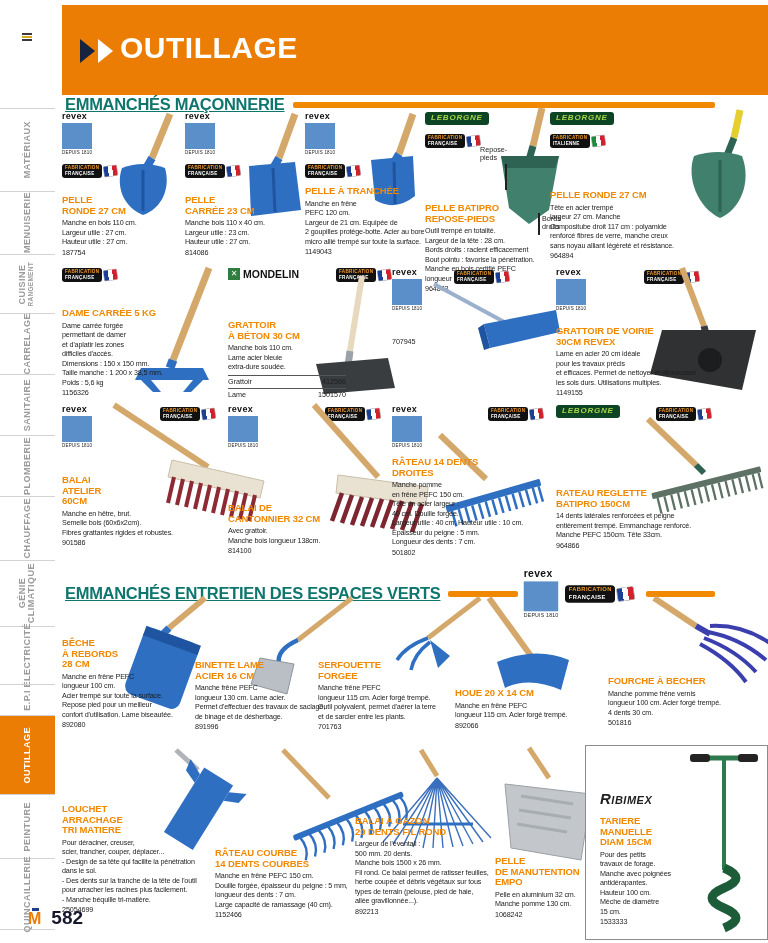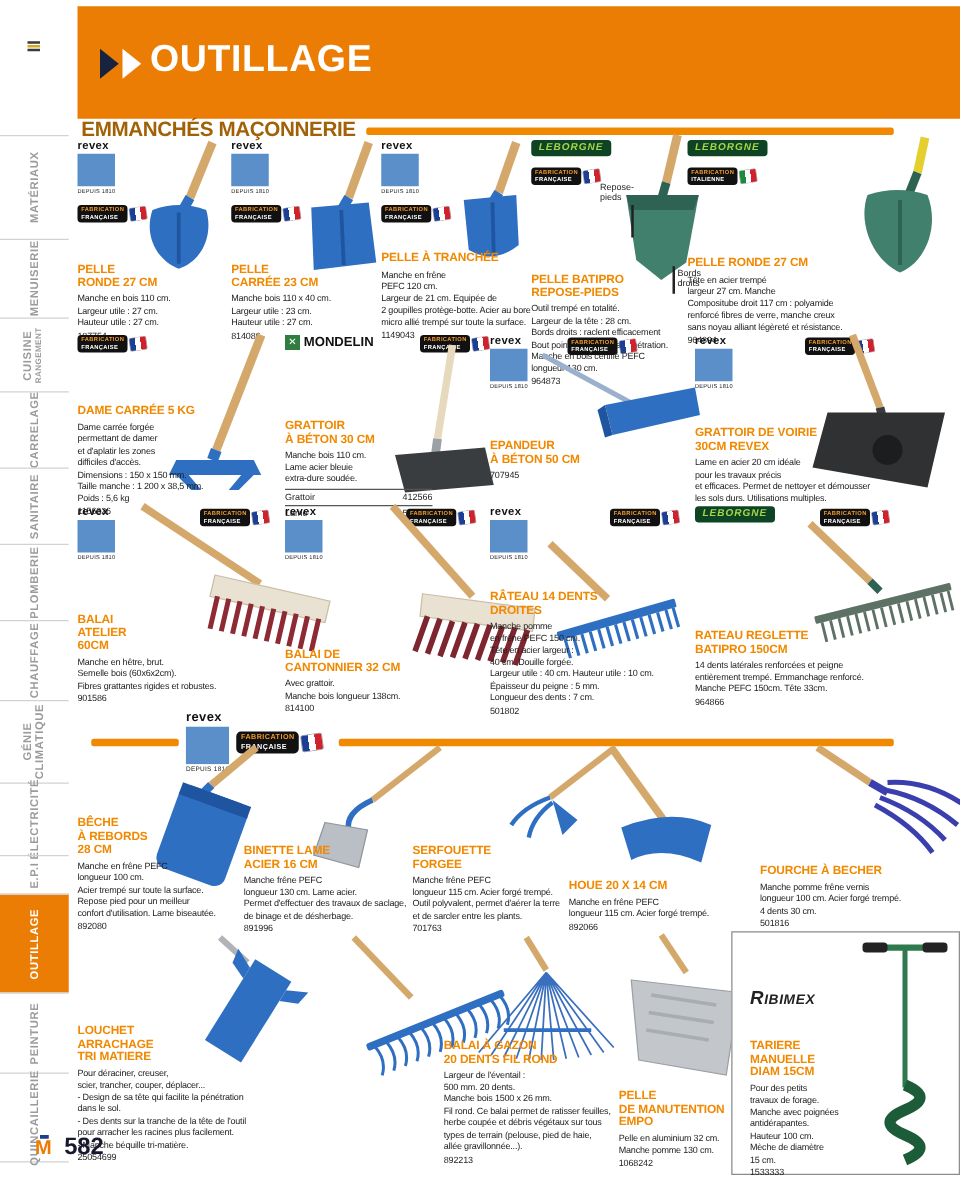--- a/index.html
+++ b/index.html
@@ -23,21 +23,21 @@
   
   #banner{position:absolute;left:62px;top:5px;width:706px;height:90px;background:#ec7d04;z-index:1;}
   .chev{position:absolute;top:34px;width:0;height:0;border-top:12px solid transparent;
         border-bottom:12px solid transparent;}
   .chev.c1{left:18px;border-left:15px solid #17233f;}
   .chev.c2{left:36px;border-left:15px solid #ffffff;}
   #banner h1{position:absolute;left:58px;top:26px;margin:0;font-size:30px;color:#fff;
         letter-spacing:.5px;font-weight:bold;}
   
   .sechead{position:absolute;z-index:2;display:flex;align-items:center;}
-  .sechead h2{margin:0;font-size:16.5px;font-weight:bold;color:#a16207;letter-spacing:-.3px;white-space:nowrap;}
+  .sechead h2{margin:0;font-size:16.5px;font-weight:bold;color:#0f766e;letter-spacing:-.3px;white-space:nowrap;text-decoration:underline;}
   .secline{height:6px;background:#f08800;border-radius:2px;}
   
   .revex{display:inline-block;text-align:left;line-height:1;}
   .revex b{display:block;font-size:9px;letter-spacing:.3px;color:#111;}
   .revex .sq{display:block;width:30px;height:26px;background:#5b8fc9;margin:2px 0;}
   .revex i{display:block;font-style:normal;font-size:4.5px;color:#222;letter-spacing:.2px;}
   .leborgne{display:inline-block;background:#0d4423;color:#a8d44a;font-weight:bold;font-style:italic;
         font-size:8px;letter-spacing:.8px;padding:2px 6px 3px;border-radius:3px;line-height:1;}
   .mondelin{display:inline-flex;align-items:center;gap:3px;font-weight:bold;font-size:10.5px;color:#111;}
   .mondelin .msq{display:inline-flex;align-items:center;justify-content:center;width:12px;height:12px;
@@ -51,21 +51,21 @@
   .badge .flag{display:inline-block;width:13px;height:10px;transform:rotate(-8deg);border-radius:1px;overflow:hidden;
         box-shadow:0 0 0 .5px #999;}
   .badge .flag.fr{background:linear-gradient(90deg,#1c3e94 33%,#fff 33%,#fff 66%,#d0222c 66%);}
   .badge .flag.it{background:linear-gradient(90deg,#1d8a3c 33%,#fff 33%,#fff 66%,#d0222c 66%);}
   
   .card{position:absolute;z-index:2;}
   .card .logo{position:absolute;left:0;top:0;}
   .card .bdg{position:absolute;}
   .card .tool{position:absolute;z-index:0;}
   .card .txt{position:absolute;left:0;z-index:1;}
-  .pt{margin:16px 0 2px;font-size:9.5px;line-height:1.12;font-weight:bold;color:#f08800;
+  .pt{margin:0 0 2px;font-size:9.5px;line-height:1.12;font-weight:bold;color:#f08800;
       text-transform:uppercase;letter-spacing:-.1px;}
   .pd{margin:0;font-size:7.2px;line-height:1.32;letter-spacing:-.15px;color:#1d1d1d;}
   .pr{margin:1px 0 0;font-size:7.2px;letter-spacing:-.1px;color:#1d1d1d;}
   .ptable{margin-top:3px;font-size:7.2px;width:118px;}
   .ptable .trow{display:flex;justify-content:space-between;border-top:1px solid #555;padding:1.5px 0;}
   .callout{position:absolute;font-size:7.2px;line-height:1.15;color:#1d1d1d;z-index:3;}
   .boxed{border:1px solid #8c8c8c;text-decoration:underline;}
   
   #footer{position:absolute;left:28px;top:908px;display:flex;align-items:flex-end;gap:10px;z-index:5;}
   #mlogo{position:relative;font-size:16px;font-weight:bold;color:#ee7b00;line-height:1;}
@@ -360,22 +360,20 @@
       </span>
       <span class="flag fr"></span>
     </span>
   <svg class="tool" style="left:38px;top:12px" width="130" height="92" viewBox="0 0 130 92">
     <line x1="4" y1="4" x2="78" y2="44" stroke="#9ab0cc" stroke-width="4"></line>
     <line x1="78" y1="44" x2="84" y2="50" stroke="#2e6fc2" stroke-width="5"></line>
     <path d="M54,44 L126,30 L130,52 L60,68 Z" fill="#2e6fc2"></path>
     <path d="M54,44 L60,68 L54,70 L48,48 Z" fill="#1f55a0"></path>
   </svg>
   <div class="txt" style="top:68px;width:168px">
-    <h3 class="pt pre">EPANDEUR
-À BÉTON 50 CM</h3>
     <p class="pr">707945</p>
   </div>
 </div>
 
 <div class="card" style="left:556px;top:268px;width:212px;height:132px">
   <span class="logo revex">
       <b>revex</b>
       <span class="sq"></span>
       <i>DEPUIS 1810</i>
     </span>
@@ -514,20 +512,21 @@
     <h3 class="pt pre">RATEAU REGLETTE
 BATIPRO 150CM</h3>
     <p class="pd pre">14 dents latérales renforcées et peigne
 entièrement trempé. Emmanchage renforcé.
 Manche PEFC 150cm. Tête 33cm.</p>
     <p class="pr">964866</p>
   </div>
 </div>
 
 <div class="sechead" style="left:65px;top:572px;width:650px">
+  <h2>EMMANCHÉS ENTRETIEN DES ESPACES VERTS</h2>
   <div class="secline" style="width:70px;margin-left:8px"></div>
   <span class="revex" style="margin:0 8px;transform:scale(1.15);transform-origin:center">
       <b>revex</b>
       <span class="sq"></span>
       <i>DEPUIS 1810</i>
     </span>
   <span class="badge" style="transform:scale(1.25);transform-origin:left center">
       <span class="bl">
         <i>FABRICATION</i>
         <i>FRANÇAISE</i>
@@ -569,21 +568,21 @@
     <h3 class="pt pre">BINETTE LAME
 ACIER 16 CM</h3>
     <p class="pd pre">Manche frêne PEFC
 longueur 130 cm. Lame acier.
 Permet d'effectuer des travaux de saclage,
 de binage et de désherbage.</p>
     <p class="pr">891996</p>
   </div>
 </div>
 
-<div class="card" style="left:330px;top:608px;width:120px;height:145px">
+<div class="card" style="left:318px;top:608px;width:120px;height:145px">
   <svg class="tool" style="left:58px;top:-10px" width="110" height="98" viewBox="0 0 110 98">
     <line x1="104" y1="0" x2="52" y2="40" stroke="#d4a86a" stroke-width="5"></line>
     <path d="M52,40 Q30,48 21,62 M54,44 Q38,56 35,72" stroke="#2e6fc2" stroke-width="3.5" fill="none"></path>
     <path d="M54,42 L74,58 L62,70 Z" fill="#2e6fc2"></path>
   </svg>
   <div class="txt" style="top:52px;width:122px">
     <h3 class="pt pre">SERFOUETTE
 FORGEE</h3>
     <p class="pd pre">Manche frêne PEFC
 longueur 115 cm. Acier forgé trempé.
@@ -646,20 +645,29 @@
 </div>
 
 <div class="card" style="left:215px;top:758px;width:178px;height:176px">
   <svg class="tool" style="left:38px;top:-8px" width="170" height="108" viewBox="0 0 170 108">
     <line x1="30" y1="0" x2="76" y2="48" stroke="#d4a86a" stroke-width="5"></line>
     <g transform="rotate(-22 100 75)">
       <rect x="40" y="62" width="118" height="6" rx="2" fill="#2e6fc2"></rect>
       <path d="M46,66 q5,14 -3,24 M56,66 q5,14 -3,24 M66,66 q5,14 -3,24 M76,66 q5,14 -3,24 M86,66 q5,14 -3,24 M96,66 q5,14 -3,24 M106,66 q5,14 -3,24 M116,66 q5,14 -3,24 M126,66 q5,14 -3,24 M136,66 q5,14 -3,24 M146,66 q5,14 -3,24 M154,66 q5,14 -3,24" stroke="#2e6fc2" stroke-width="2.4" fill="none"></path>
     </g>
   </svg>
+  <div class="txt" style="top:90px;width:178px">
+    <h3 class="pt pre">RÂTEAU COURBE
+14 DENTS COURBES</h3>
+    <p class="pd pre">Manche en frêne PEFC 150 cm.
+Douille forgée, épaisseur du peigne : 5 mm,
+longueur des dents : 7 cm.
+Large capacité de ramassage (40 cm).</p>
+    <p class="pr">1152466</p>
+  </div>
 </div>
 
 <div class="card" style="left:355px;top:758px;width:150px;height:176px">
   <svg class="tool" style="left:14px;top:-8px" width="128" height="102" viewBox="0 0 128 102">
     <line x1="52" y1="0" x2="68" y2="26" stroke="#d4a86a" stroke-width="5"></line>
     <path d="M68,28 L14,92 M68,28 L24,94 M68,28 L34,96 M68,28 L44,97 M68,28 L54,98 M68,28 L64,98 M68,28 L74,98 M68,28 L84,97 M68,28 L94,96 M68,28 L104,94 M68,28 L114,92 M68,28 L122,88" stroke="#3a6fbe" stroke-width="1.4" fill="none"></path>
     <line x1="34" y1="74" x2="104" y2="74" stroke="#2e6fc2" stroke-width="3"></line>
   </svg>
   <div class="txt" style="top:58px;width:150px">
     <h3 class="pt pre">BALAI À GAZON

